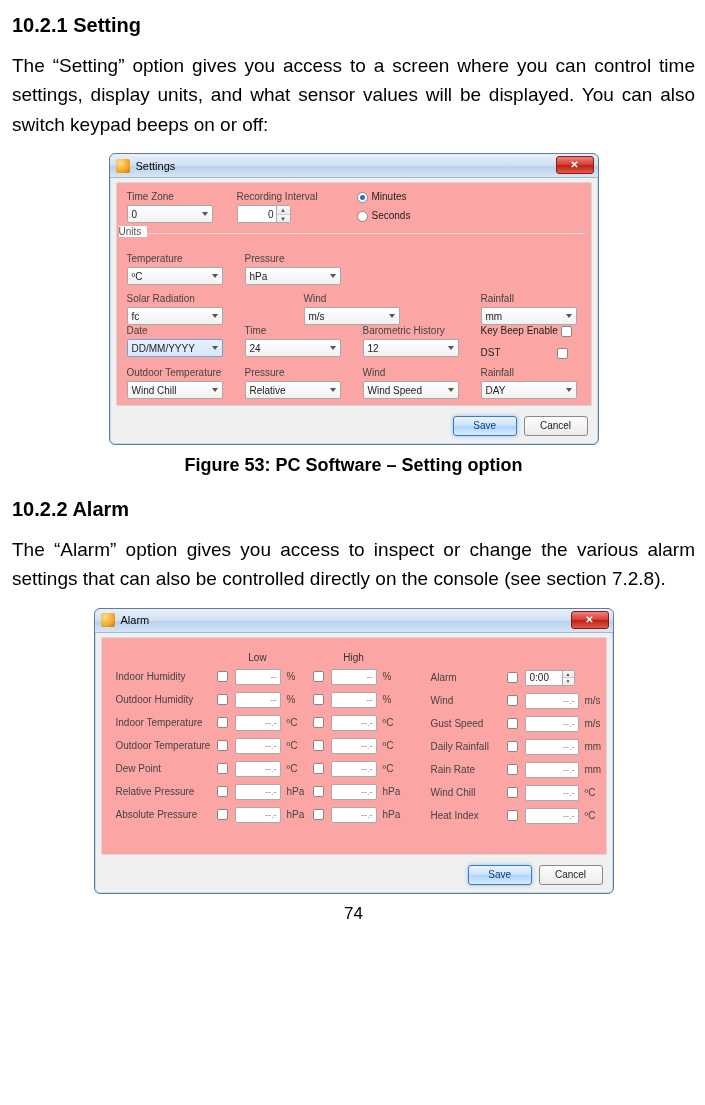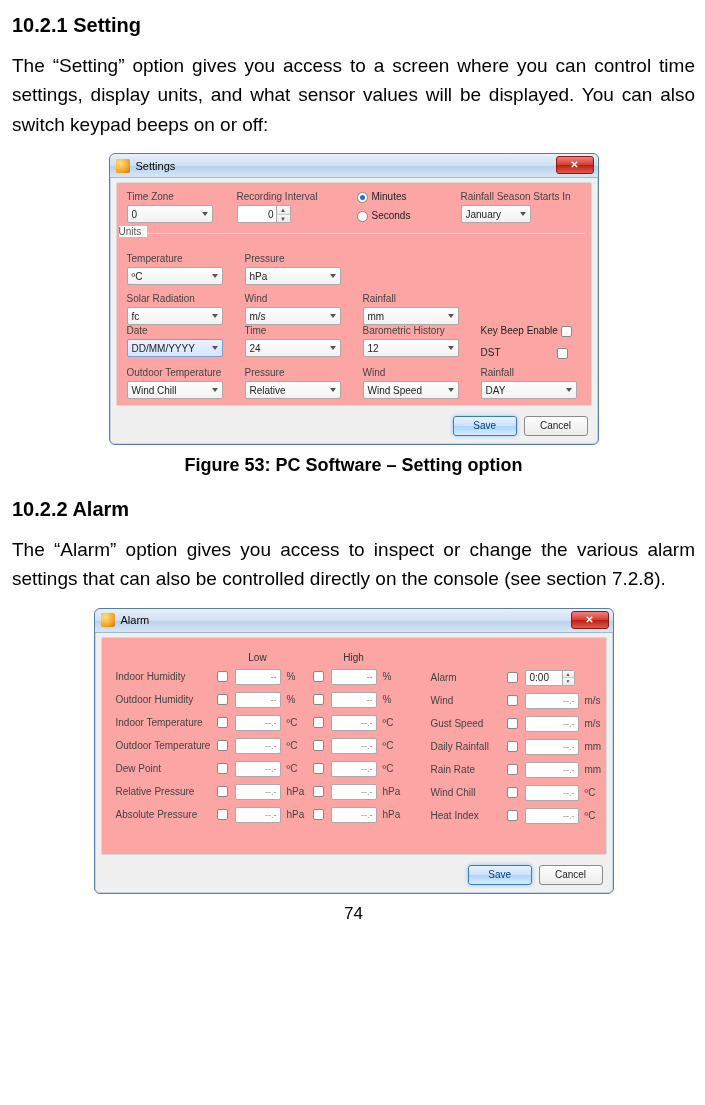--- a/index.html
+++ b/index.html
@@ -286,47 +286,40 @@
             <span class="spin">
                 <div>▲</div>
                 <div>▼</div>
               </span>
           </span>
         </div>
         <div class="col" style="margin-top:0;">
           <span style="font-size:10px;"><span class="radio on"></span><span>Minutes</span></span>
           <span style="font-size:10px;margin-top:4px;"><span class="radio"></span><span>Seconds</span></span>
         </div>
-        <div class="col" style="margin-left:auto;width:120px;">
-          <span class="lbl">Rainfall Season Starts In</span>
-          <span class="sel" style="width:70px;">
-            <span>January</span>
-              <span class="caret"></span>
-          </span>
-        </div>
       </div>
 
       <div class="group-rule"><span class="gt">Units</span></div>
       <div class="row">
         <div class="col" style="width:100px;">
           <span class="lbl">Temperature</span>
           <span class="sel" style="width:96px;">
               <span>ºC</span>
               <span class="caret"></span>
             </span>
         </div>
         <div class="col" style="width:100px;">
           <span class="lbl">Pressure</span>
           <span class="sel" style="width:96px;">
               <span>hPa</span>
               <span class="caret"></span>
             </span>
         </div>
       </div>
-      <div class="row" style="margin-top:8px;">
+      <div class="row" style="margin-top:8px;justify-content:space-between;">
         <div class="col" style="width:100px;">
           <span class="lbl">Solar Radiation</span>
           <span class="sel" style="width:96px;">
               <span>fc</span>
               <span class="caret"></span>
             </span>
         </div>
         <div class="col" style="width:100px;">
           <span class="lbl">Wind</span>
           <span class="sel" style="width:96px;">

